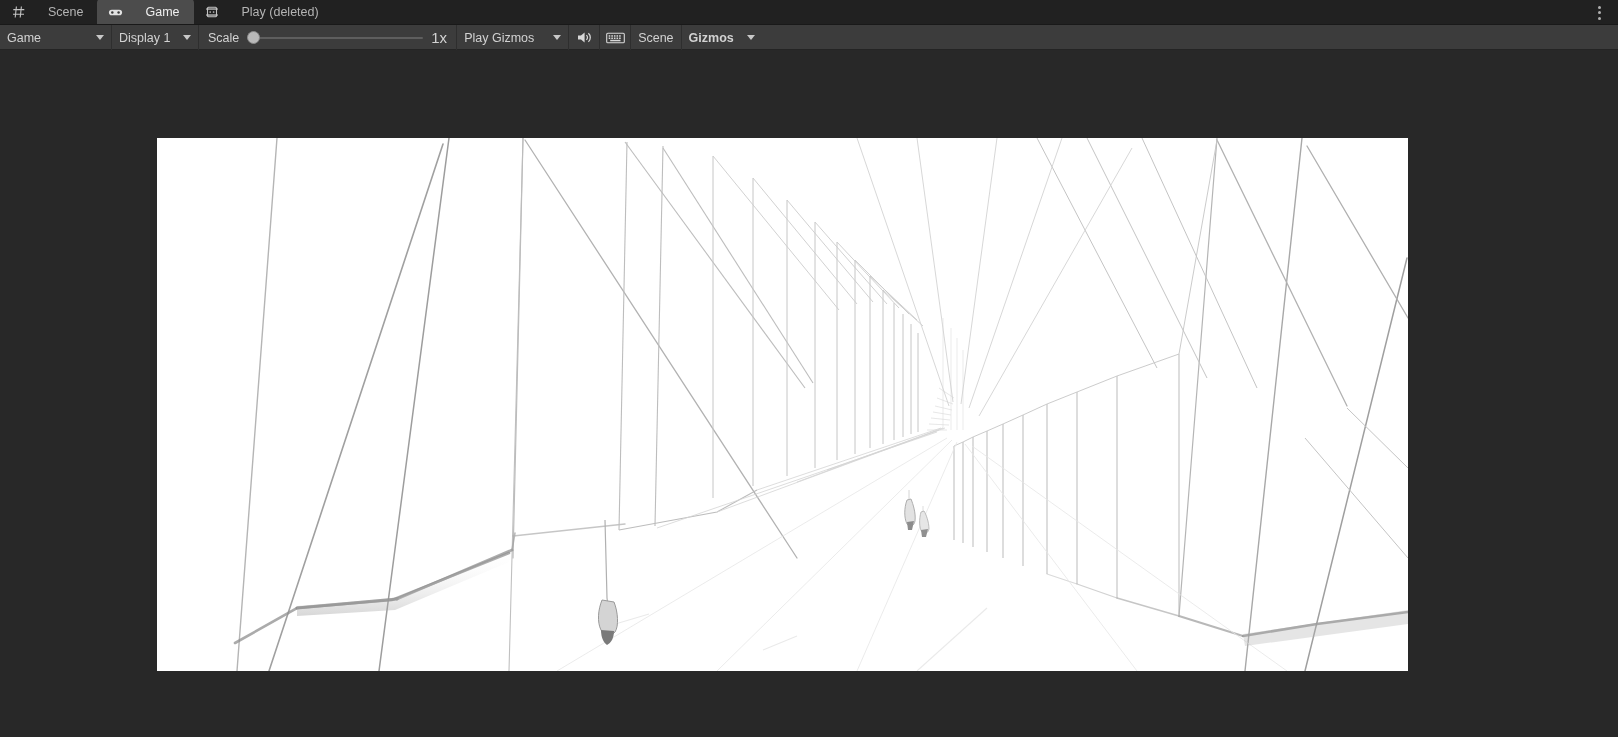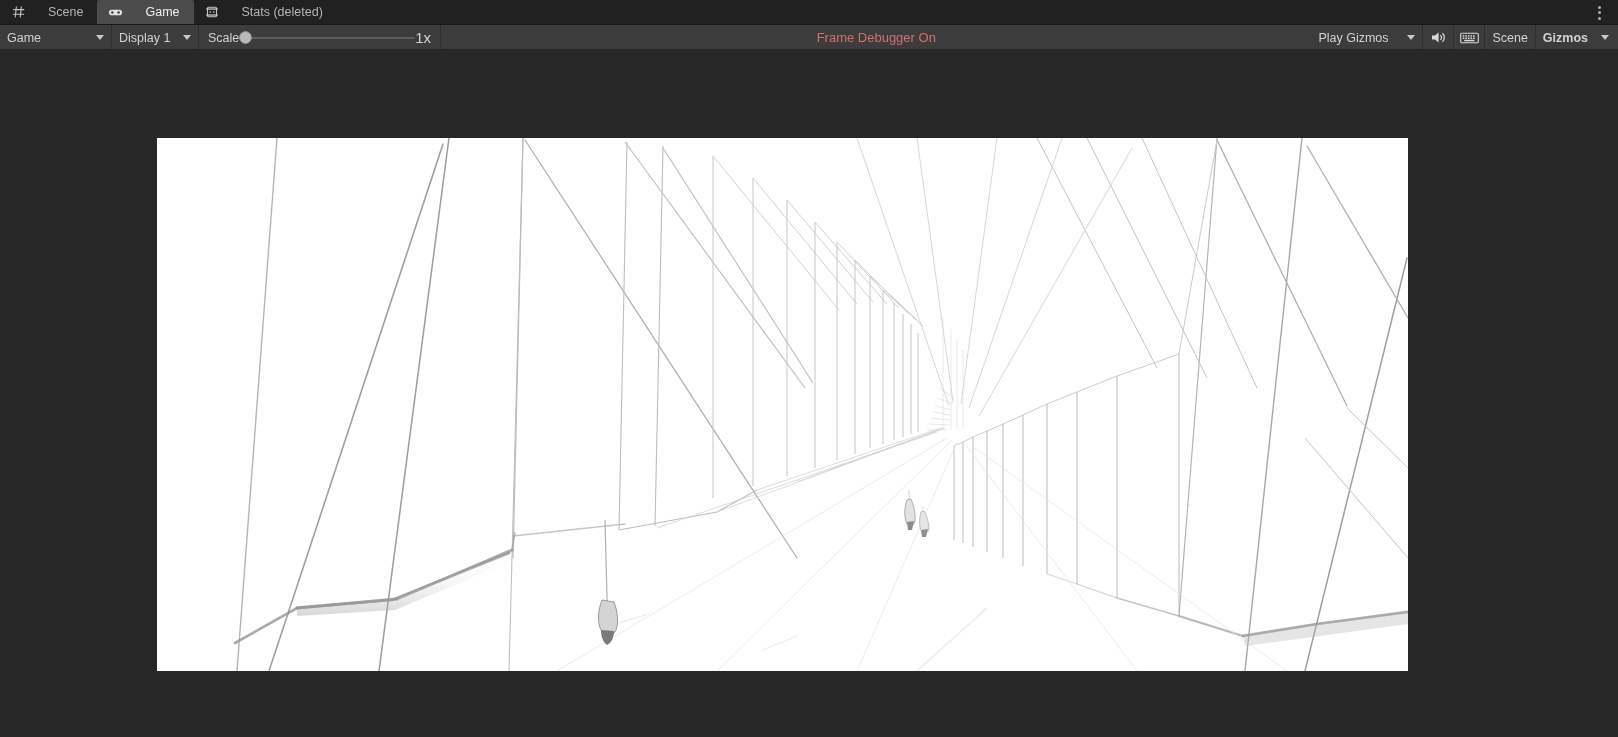--- a/index.html
+++ b/index.html
@@ -79,21 +79,21 @@
     margin-left: 6px;
   }
 
   .popup-game   { width: 112px; }
   .popup-disp   { width: 87px; }
   .popup-aspect { width: 196px; }
 
   .tb .grow { flex: 1; }
 
   
-  .scale-wrap { display: flex; align-items: center; padding: 0 9px; height: 25px; }
+  .scale-wrap { display: flex; align-items: center; gap: 8px; padding: 0 9px; height: 25px; }
   .slider {
     position: relative;
     width: 176px; height: 25px;
     display: flex; align-items: center;
   }
   .slider .track {
     position: absolute; left: 0; right: 0;
     height: 2px; background: #5e5e5e; border-radius: 1px;
   }
   .slider .knob {
@@ -164,21 +164,21 @@
   <div class="tab">
     <span class="ticon">
       <svg width="14" height="14" viewBox="0 0 14 14">
         <rect x="2.5" y="2.2" width="9" height="9.6" rx="1" fill="none" stroke="#c3c3c3" stroke-width="1.1"></rect>
         <rect x="1.2" y="3.4" width="11.6" height="1.3" fill="#c3c3c3"></rect>
         <rect x="1.2" y="9.4" width="11.6" height="1.3" fill="#c3c3c3"></rect>
         <circle cx="5.2" cy="7" r="0.85" fill="#c3c3c3"></circle>
         <circle cx="8.6" cy="7" r="0.85" fill="#c3c3c3"></circle>
       </svg>
     </span>
-    <span>Stats (deleted)</span>
+    <span>Play (deleted)</span>
   </div>
 
   <div class="kebab">
     <i></i>
       <i></i>
       <i></i>
   </div>
 </div>
 
 <div class="toolbar">
@@ -198,21 +198,20 @@
 
   <div class="tb scale-wrap">
     <span>Scale</span>
     <span class="slider">
       <span class="track"></span>
       <span class="knob"></span>
     </span>
     <span class="scale-val">1x</span>
   </div>
 
-  <div class="fd-warn">Frame Debugger On</div>
 
   <div class="tb popup-game">
     <span class="tb-label">Play Gizmos</span>
     <span class="grow"></span>
     <span class="caret"></span>
   </div>
 
   <div class="icon-btn">
     <span>
       <svg width="17" height="15" viewBox="0 0 17 15">

